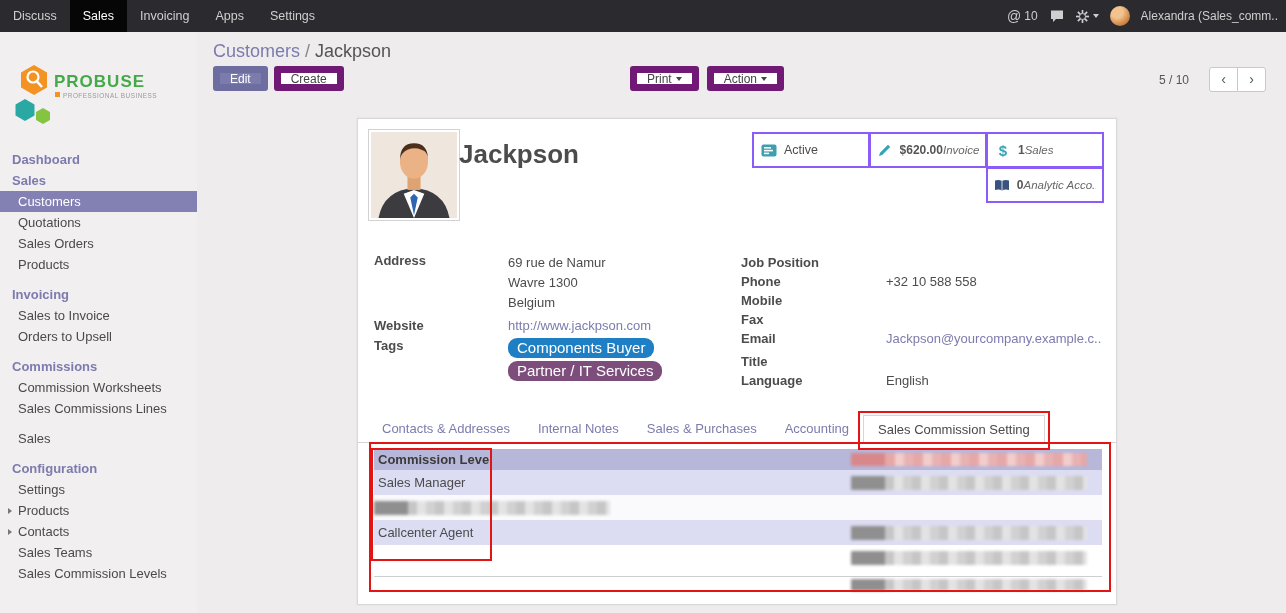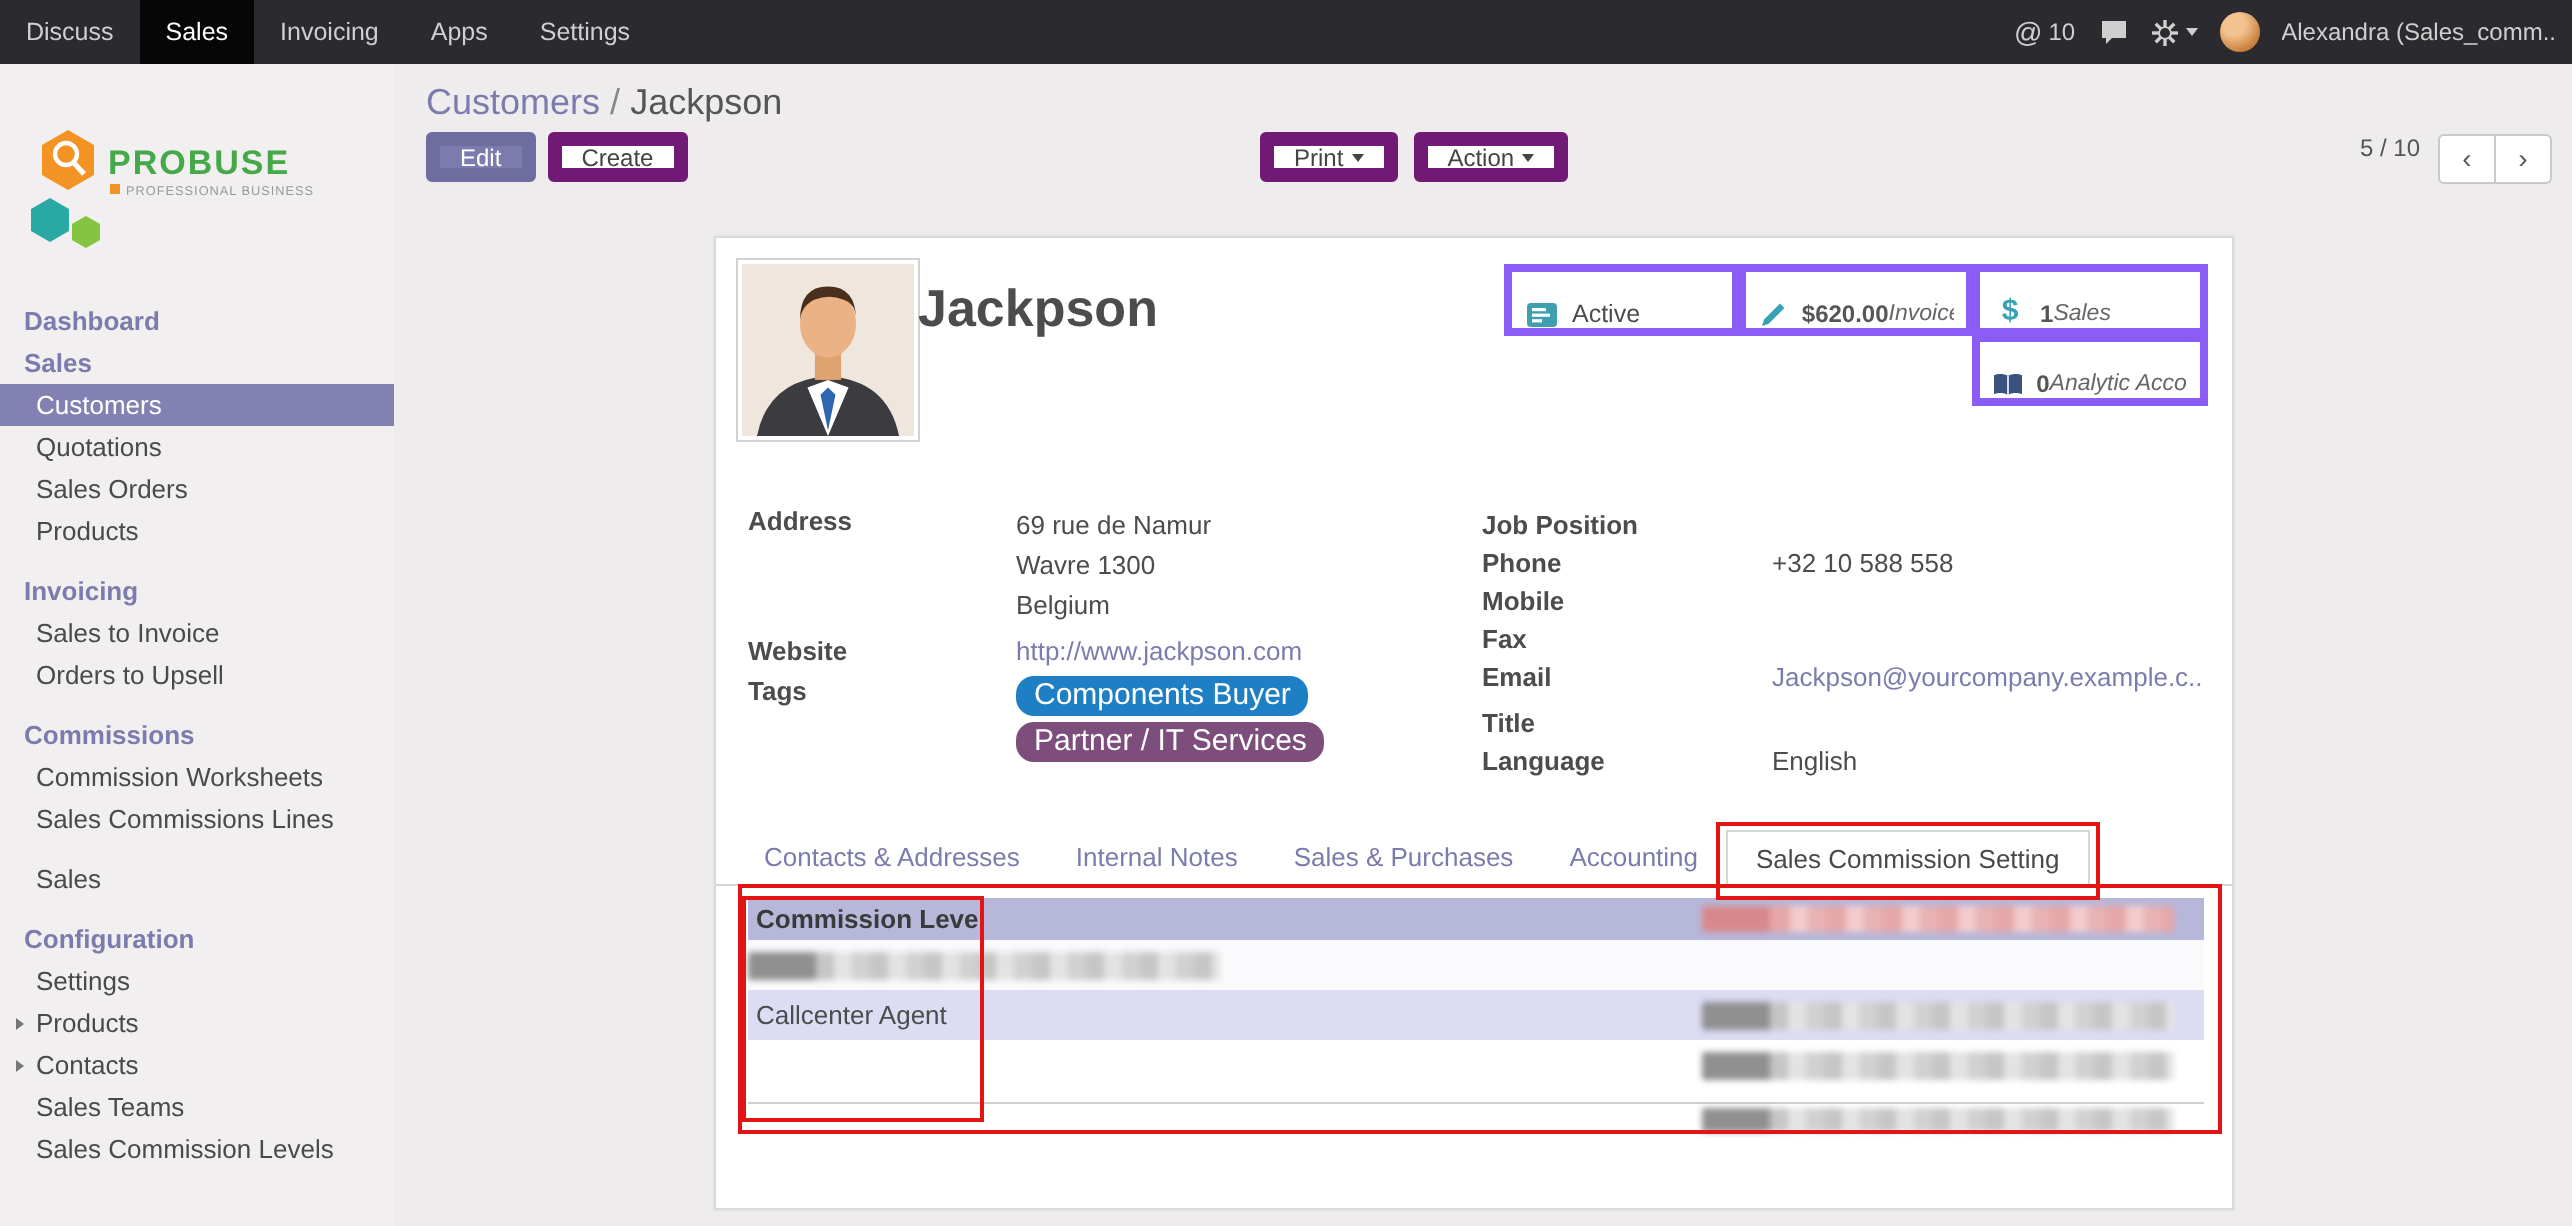--- a/index.html
+++ b/index.html
@@ -39,39 +39,39 @@
   
   .main { position:absolute; left:197px; top:32px; right:0; bottom:0; }
   .breadcrumb { position:absolute; left:16px; top:9px; font-size:18px; color:#888; white-space:nowrap; }
   .bc-link { color:#7c7bad; cursor:pointer; }
   .bc-current { color:#555; }
   .btn { display:inline-flex; align-items:center; height:25px; font-size:12px; padding:0 10px;
     border:7px solid #701a75; background:#fff; color:#444; border-radius:3px; cursor:pointer; white-space:nowrap; }
   .btn-primary { background:#7c7bad; border-color:#6e6da0; color:#fff; }
   .btn-row { position:absolute; left:16px; top:34px; display:flex; gap:6px; }
   .center-buttons { position:absolute; left:433px; top:34px; display:flex; gap:8px; }
-  .pager { position:absolute; right:10px; top:35px; display:flex; gap:9px; }
+  .pager { position:absolute; right:20px; top:35px; display:flex; align-items:center; gap:20px; }
   .pager-text { font-size:12px; color:#555; }
   .pager-btns { display:flex; }
   .pager-btn { width:29px; height:25px; background:#fff; border:1px solid #c9c9c9; color:#555;
     font-size:14px; line-height:23px; text-align:center; cursor:pointer; }
   .pager-btn.prev { border-radius:3px 0 0 3px; }
   .pager-btn.next { border-radius:0 3px 3px 0; margin-left:-1px; }
 
   
   .sheet { position:absolute; left:160px; top:86px; width:760px; height:487px;
     background:#fff; border:1px solid #d9d9d9; box-shadow:0 0 2px rgba(0,0,0,.08); }
   .record-avatar { position:absolute; left:10px; top:10px; width:92px; height:92px;
     border:1px solid #d2d2d2; background:#fff; padding:2px; }
   .record-title { position:absolute; left:101px; top:20px; font-size:26px; font-weight:bold; color:#4c4c4c; }
 
   
   .stats { position:absolute; top:14px; right:12px; width:355px; display:flex; flex-wrap:wrap; justify-content:flex-end; }
-  .stat-btn { width:118px; height:36px; border:4px solid #8b5cf6; background:#fff; display:flex;
-    align-items:flex-end; padding:0 6px; margin-left:-1px; margin-top:-1px; cursor:pointer; }
+  .stat-btn { width:118px; height:36px; border:2px solid #8b5cf6; background:#fff; display:flex;
+    align-items:center; padding:0 6px; margin-left:-1px; margin-top:-1px; cursor:pointer; }
   .stat-icon { width:18px; margin-right:6px; display:flex; justify-content:center; color:#35a3b5; font-weight:bold; font-size:15px; }
   .stat-text { display:flex; line-height:13px; overflow:hidden; }
   .stat-value { font-size:12px; font-weight:bold; color:#555; white-space:nowrap; }
   .stat-label { font-size:11.5px; color:#666; white-space:nowrap;font-style:italic; }
   .stat-single { font-size:12.5px; color:#4c4c4c; }
 
   
   .fields-left { position:absolute; left:16px; top:134px; width:345px; font-size:13px; color:#4c4c4c; }
   .frow { display:flex; margin-bottom:5px; }
   .flabel { width:134px; font-weight:bold; flex:0 0 auto; }
@@ -370,20 +370,26 @@
       </div>
     </div>
 
     <div class="o2m-table" style="position:absolute">
       <div class="thead">
         <div class="c1">Commission Level</div>
         <div class="c2">
             <div class="redact pink"></div>
           </div>
       </div>
+      <div class="trow odd">
+        <div class="c1">Sales Manager</div>
+        <div class="c2">
+            <div class="redact"></div>
+          </div>
+      </div>
       <div class="trow even">
         <div class="c2">
             <div class="redact"></div>
           </div>
       </div>
       <div class="trow odd">
         <div class="c1">Callcenter Agent</div>
         <div class="c2">
             <div class="redact"></div>
           </div>

